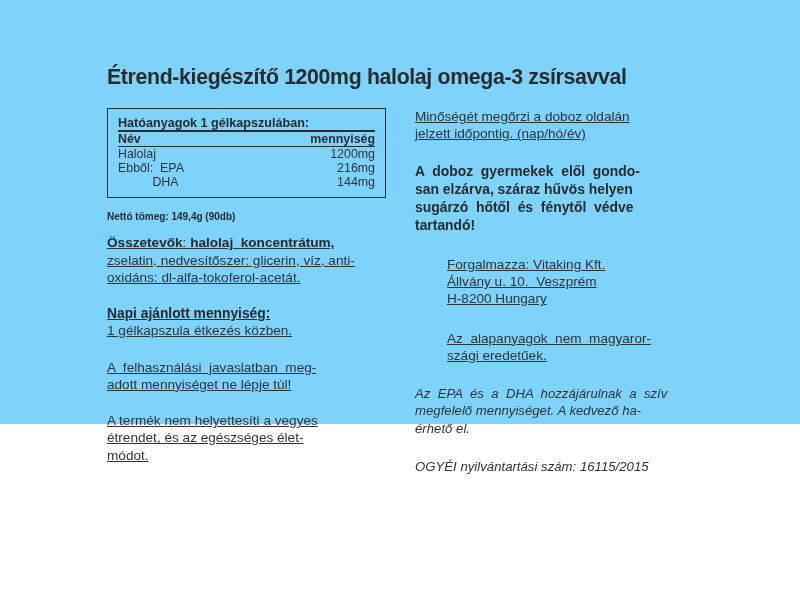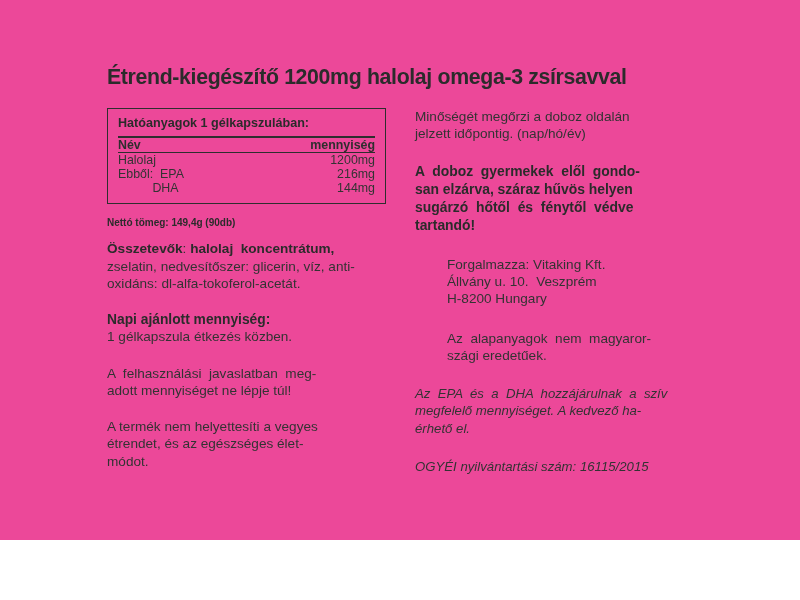--- a/index.html
+++ b/index.html
@@ -10,22 +10,22 @@
   body {
     width: 800px;
     height: 600px;
     font-family: "Liberation Sans", sans-serif;
     color: #2e2e2e;
     overflow: hidden;
   }
   #label {
     position: relative;
     width: 800px;
-    height: 540px;
-    background: #ec4899;
+    height: 424px;
+    background: #7dd3fc;
   }
 
   
   .title {
     position: absolute;
     left: 107px;
     top: 66px;
     width: 600px;
     font-size: 21.3px;
     font-weight: bold;
@@ -53,21 +53,21 @@
   .table-box {
     border: 1.4px solid #2e2e2e;
     padding: 7px 10px 8px 10px;
     box-sizing: border-box;
     width: 279px;
   }
   .table-caption {
     font-size: 12.6px;
     font-weight: bold;
     color: #2b2b2b;
-    padding-bottom: 6px;
+    padding-bottom: 0;
     line-height: 1.15;
   }
   .rule-thick {
     border-top: 2.6px solid #2e2e2e;
     margin: 0 0 0 0;
   }
   .rule-thin {
     border-top: 1.1px solid #2e2e2e;
     margin: 0;
   }
@@ -96,21 +96,21 @@
   .c-name   { text-align: left; white-space: pre; }
   .c-amount { text-align: right; white-space: nowrap; }
 
   
   .blk {
     font-size: 13.6px;
     line-height: 1.27;
     color: #333333;
     margin-top: 13px;
   }
-  .blk .line { display: block; white-space: pre; }
+  .blk .line { display: block; white-space: pre; text-decoration: underline; }
   .b   { font-weight: bold; color: #2b2b2b; }
 
   .heading-lg {
     font-size: 10px;
     font-weight: bold;
     color: #2b2b2b;
     line-height: 1.2;
     margin-top: 13px;
     white-space: pre;
   }

